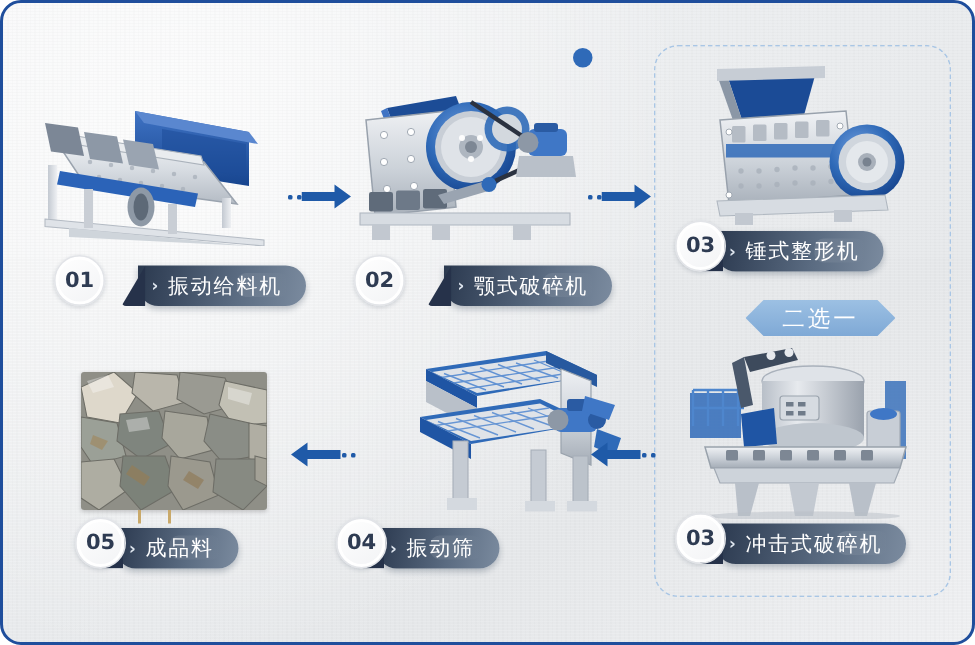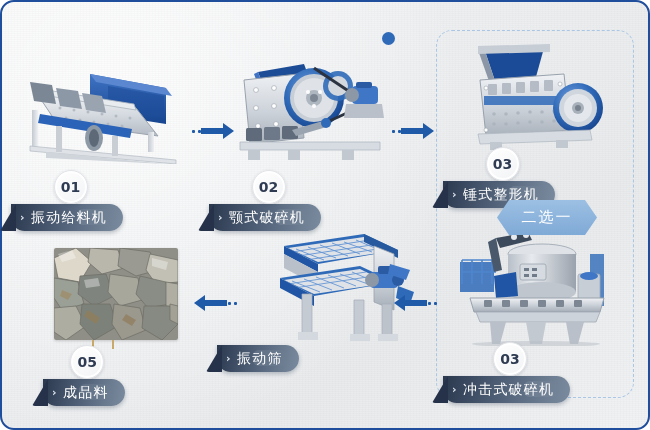--- a/index.html
+++ b/index.html
@@ -66,23 +66,22 @@
     z-index: 2;
   }
 
   
   .stage { position: absolute; z-index: 4; }
 
   
   .pill-wrap {
     position: absolute;
     display: flex;
-    align-items: center;
+    align-items: flex-end;
     z-index: 7;
-    flex-direction: column;
   }
   .badge {
     position: relative;
     width: 34px; height: 34px;
     border-radius: 50%;
     background: linear-gradient(145deg,#ffffff 0%, #f2f3f5 100%);
     border: 1px solid #e2e4e8;
     box-shadow: 0 1px 3px rgba(40,55,80,.18), inset 0 0 0 2px #fff;
     display: flex; align-items: center; justify-content: center;
     font-size: 14px; font-weight: 700;
@@ -147,21 +146,21 @@
     background: #1f5aa8; border-radius: 1px;
   }
   .arrow svg { display: block; }
   .arrow.left { flex-direction: row-reverse; }
   .arrow.left .dots { flex-direction: row-reverse; }
 
   
   #choose-one {
     position: absolute;
     left: 495px; top: 198px;
-    width: 100px; height: 35px;
+    width: 100px; height: 24px;
     background: linear-gradient(180deg,#9cc0e3 0%, #7fa9d6 100%);
     clip-path: polygon(12% 0, 88% 0, 100% 50%, 88% 100%, 12% 100%, 0 50%);
     display: flex; align-items: center; justify-content: center;
     color: #ffffff;
     font-size: 15px;
     letter-spacing: 2px;
     z-index: 6;
   }
 
   
@@ -263,21 +262,21 @@
         <path d="M14 94 L160 108 L160 112 L14 99 Z" fill="#dfe3e8" stroke="#b3bac3" stroke-width=".7"></path>
         <path d="M40 74 L46 74 L46 100 L40 100 Z" fill="#c9ced5"></path>
         <path d="M96 84 L102 84 L102 104 L96 104 Z" fill="#c9ced5"></path>
 
         <ellipse cx="78" cy="86" rx="9" ry="13" fill="#8e99a6"></ellipse>
         <ellipse cx="78" cy="86" rx="5" ry="9" fill="#5d6977"></ellipse>
 
         <path d="M30 100 L150 112 L150 112 L30 106 Z" fill="#cfd5db"></path>
       </svg>
     </div>
-    <div class="pill-wrap" style="left:16px; top:168px;">
+    <div class="pill-wrap" style="left:34px; top:168px;gap:29px;">
       <div class="badge">01</div>
       <div class="pill">
         <span class="chev">›</span>
         <span>振动给料机</span>
         <span class="gloss"></span>
       </div>
     </div>
   </div>
 
   <div class="arrow" style="left:190px; top:120px;">
@@ -351,21 +350,21 @@
 
         <path d="M10 96 L150 96 L150 104 L10 104 Z" fill="#d7dce2" stroke="#aeb6bf" stroke-width=".7"></path>
         <path d="M18 104 L30 104 L30 114 L18 114 Z" fill="#c2c8d0"></path>
         <path d="M58 104 L70 104 L70 114 L58 114 Z" fill="#c2c8d0"></path>
         <path d="M112 104 L124 104 L124 114 L112 114 Z" fill="#c2c8d0"></path>
 
         <path d="M62 84 L96 74 L100 80 L66 90 Z" fill="#9aa4b1"></path>
         <circle cx="96" cy="77" r="5" fill="#2f6ab8"></circle>
       </svg>
     </div>
-    <div class="pill-wrap" style="left:214px; top:168px;">
+    <div class="pill-wrap" style="left:234px; top:168px;gap:33px;">
       <div class="badge">02</div>
       <div class="pill">
         <span class="chev">›</span>
         <span>颚式破碎机</span>
         <span class="gloss"></span>
       </div>
     </div>
   </div>
 
   <div class="arrow" style="left:390px; top:120px;">
@@ -603,20 +602,21 @@
         <path d="M24 70 L34 70 L34 110 L24 110 Z" fill="#c5cbd3" stroke="#a6aeb8" stroke-width=".7"></path>
         <path d="M76 76 L86 76 L86 112 L76 112 Z" fill="#c5cbd3" stroke="#a6aeb8" stroke-width=".7"></path>
         <path d="M104 80 L114 80 L114 112 L104 112 Z" fill="#bcc3cb" stroke="#a6aeb8" stroke-width=".7"></path>
 
         <path d="M20 108 L40 108 L40 116 L20 116 Z" fill="#d4d9df"></path>
         <path d="M72 110 L92 110 L92 117 L72 117 Z" fill="#d4d9df"></path>
         <path d="M100 110 L120 110 L120 117 L100 117 Z" fill="#d4d9df"></path>
       </svg>
     </div>
     <div class="pill-wrap" style="left:222px; top:343px;">
+      <div class="badge">04</div>
       <div class="pill">
         <span class="chev">›</span>
         <span>振动筛</span>
         <span class="gloss"></span>
       </div>
     </div>
   </div>
 
   <div class="arrow left" style="left:192px; top:292px;">
     <span class="dots">

